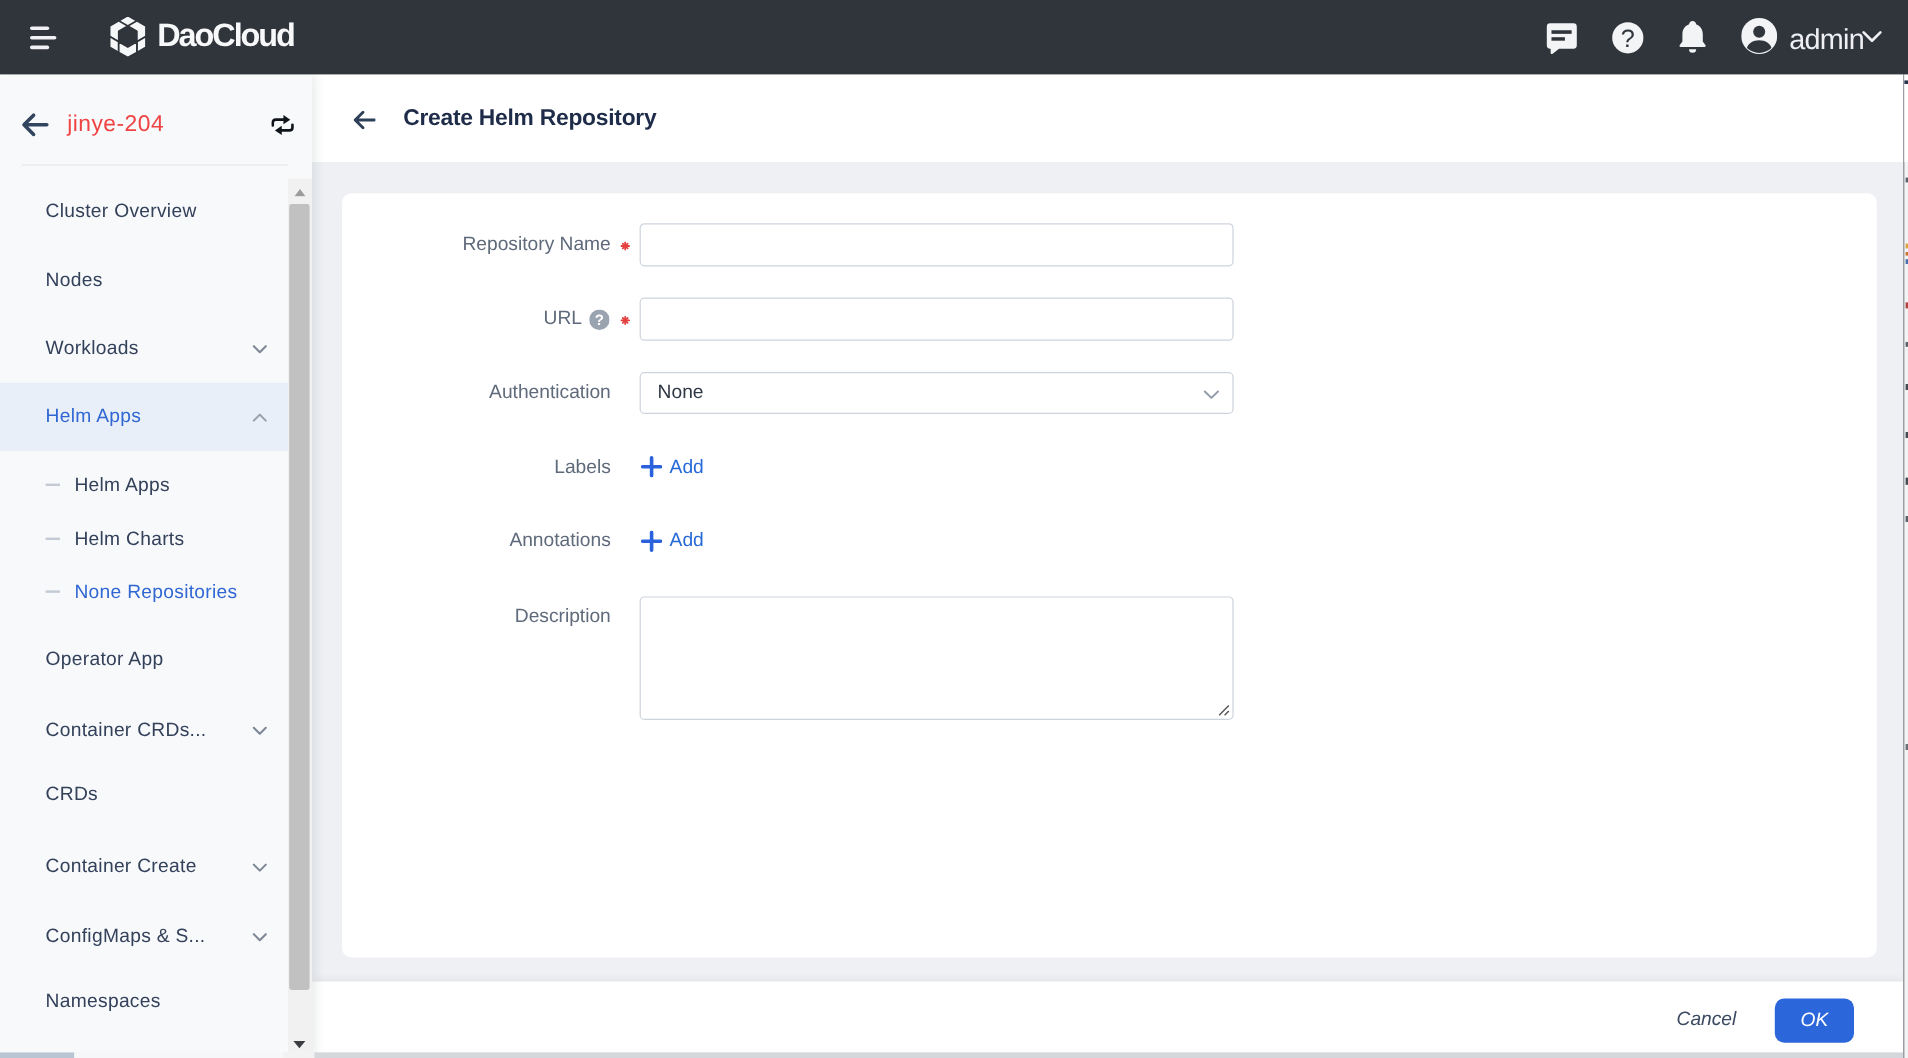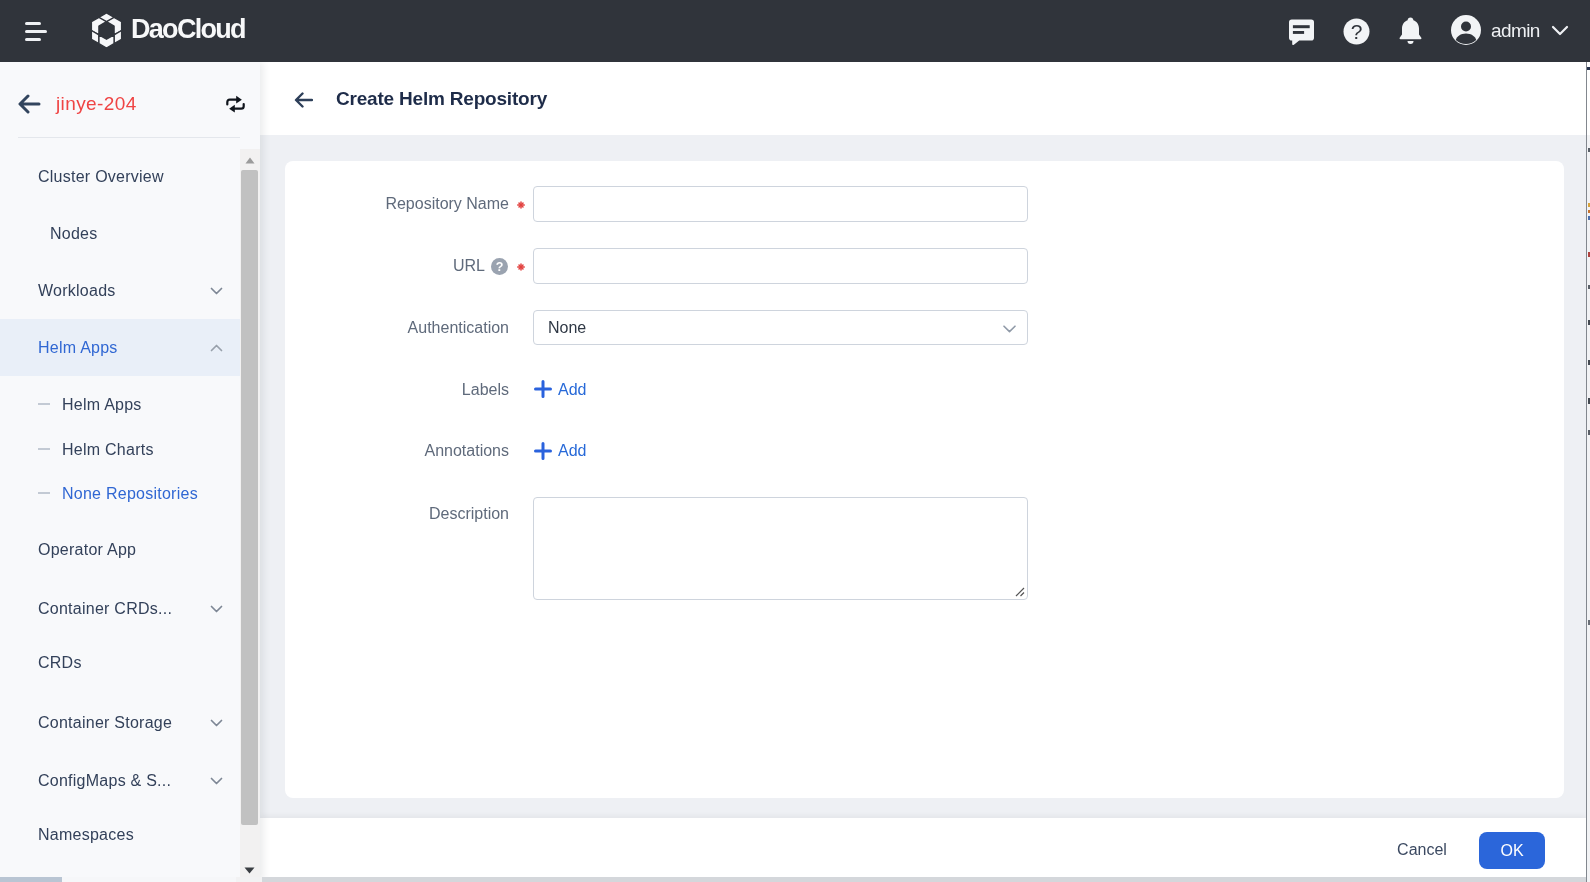--- a/index.html
+++ b/index.html
@@ -4,21 +4,21 @@
 <style>
   * { margin:0; padding:0; box-sizing:border-box; }
   html,body { width:1590px; height:882px; overflow:hidden; }
   body { font-family:"Liberation Sans", sans-serif; background:#fff; position:relative; }
   .abs { position:absolute; }
 
   
   #topbar { position:absolute; left:0; top:0; width:1590px; height:62px; background:#30343b; z-index:30; }
   .hline { position:absolute; left:25px; height:3.4px; border-radius:2px; background:#eff1f4; }
   #logo-text { position:absolute; left:131px; top:14px; font-size:27px; font-weight:bold; color:#f7f8f9; letter-spacing:-1.7px; }
-  #admin-text { position:absolute; left:1491px; top:19.5px; font-size:19px; letter-spacing:-0.6px; color:#eef0f3; }
+  #admin-text { position:absolute; left:1491px; top:19.5px; font-size:24px; letter-spacing:-0.6px; color:#eef0f3; }
 
   
   #sidebar { position:absolute; left:0; top:62px; width:260px; height:820px; background:#f8f9fb; box-shadow:3px 0 8px rgba(40,50,60,0.10); z-index:10; }
   #side-title { position:absolute; left:56px; top:93px; font-size:19px; letter-spacing:0.4px; color:#ef4444; }
   #side-div { position:absolute; z-index:11; left:18px; top:137px; width:222px; height:1px; background:#e4e7ec; }
   .mi { position:absolute; z-index:11; left:38px; font-size:16px; letter-spacing:0.25px; color:#33415a; white-space:nowrap; }
   .mi2 { position:absolute; z-index:11; left:62px; font-size:16px; letter-spacing:0.25px; color:#33415a; white-space:nowrap; }
   .dash { position:absolute; z-index:11; left:38px; width:12px; height:2px; background:#c3cad4; }
   .blue { color:#3067d3 !important; }
   .sv-chev { z-index:11; }
@@ -36,21 +36,21 @@
 
   .flabel { position:absolute; left:280px; width:229px; text-align:right; font-size:16px; color:#5f6a7b; line-height:36px; white-space:nowrap; }
   .inp { position:absolute; left:533px; width:495px; height:36px; background:#fff; border:1px solid #ced4dd; border-radius:4px; }
   .addplus { position:absolute; color:#2a62dd; }
   .addtxt { position:absolute; left:558px; font-size:16px; color:#2769d8; line-height:36px; }
 
   #select-none { position:absolute; left:548px; top:310px; font-size:16px; color:#2f3845; line-height:35px; }
 
   #cancel { position:absolute; left:1397px; top:820px; width:50px; text-align:center; font-size:16px; color:#3b4961; line-height:59px; }
   #okbtn { position:absolute; left:1479px; top:832px; width:66px; height:37px; background:#2b66da; border-radius:8px; color:#fff; font-size:16px; text-align:center; line-height:37px; }
-  #bottombar { position:absolute; left:260px; top:818px; width:1326px; height:59px; background:#fff; box-shadow:0 -2px 6px rgba(0,0,0,0.05); z-index:5; }
+  #bottombar { position:absolute; left:260px; top:818px; width:1326px; height:59px; background:#fff; box-shadow:0 -2px 6px rgba(0,0,0,0.05); z-index:5;font-style:italic; }
 
   
   .bstrip { position:absolute; top:877px; height:5px; z-index:25; }
 
   
   #sliver-line { position:absolute; left:1586px; top:62px; width:1px; height:820px; background:#82878e; z-index:26; }
   #sliver { position:absolute; left:1587px; top:62px; width:3px; height:820px; background:#f2f3f5; z-index:25; }
 </style>
 </head>
 <body>
@@ -114,33 +114,33 @@
     <path d="M17.7 9 v2.2 Q17.7 13.7 15.2 13.7 H8.5" fill="none" stroke="#10151c" stroke-width="2.2" stroke-linecap="round"></path>
     <polygon points="8.8,9.7 3.1,13.7 8.8,17.6" fill="#10151c"></polygon>
   </svg>
 
 </div>
 
 <div id="side-div"></div>
 <div id="active-row"></div>
 
 <div class="mi" style="top:168px;">Cluster Overview</div>
-<div class="mi" style="top:225px;margin-left:12px;">Nodes</div>
+<div class="mi" style="top:225px;">Nodes</div>
 <div class="mi" style="top:282px;">Workloads</div>
 <div class="mi blue" style="top:339px;">Helm Apps</div>
 <div class="dash" style="top:403px;"></div>
 <div class="mi2" style="top:396px;">Helm Apps</div>
 <div class="dash" style="top:448px;"></div>
 <div class="mi2" style="top:441px;">Helm Charts</div>
 <div class="dash" style="top:492px;"></div>
 <div class="mi2 blue" style="top:485px;">None Repositories</div>
 <div class="mi" style="top:541px;">Operator App</div>
 <div class="mi" style="top:600px;">Container CRDs...</div>
 <div class="mi" style="top:654px;">CRDs</div>
-<div class="mi" style="top:714px;">Container Storage</div>
+<div class="mi" style="top:714px;">Container Create</div>
 <div class="mi" style="top:772px;">ConfigMaps &amp; S...</div>
 <div class="mi" style="top:826px;">Namespaces</div>
 
 <svg class="abs sv-chev" style="left:210px;top:287px;" width="13" height="8" viewBox="0 0 13 8">
     <polyline points="1.5,1.5 6.5,6.5 11.5,1.5" fill="none" stroke="#7e8795" stroke-width="1.7" stroke-linecap="round" stroke-linejoin="round"></polyline>
   </svg>
 <svg class="abs sv-chev" style="left:210px;top:344px;" width="13" height="8" viewBox="0 0 13 8">
     <polyline points="1.5,6.5 6.5,1.5 11.5,6.5" fill="none" stroke="#98a0ab" stroke-width="1.7" stroke-linecap="round" stroke-linejoin="round"></polyline>
   </svg>
 <svg class="abs sv-chev" style="left:210px;top:605px;" width="13" height="8" viewBox="0 0 13 8">

